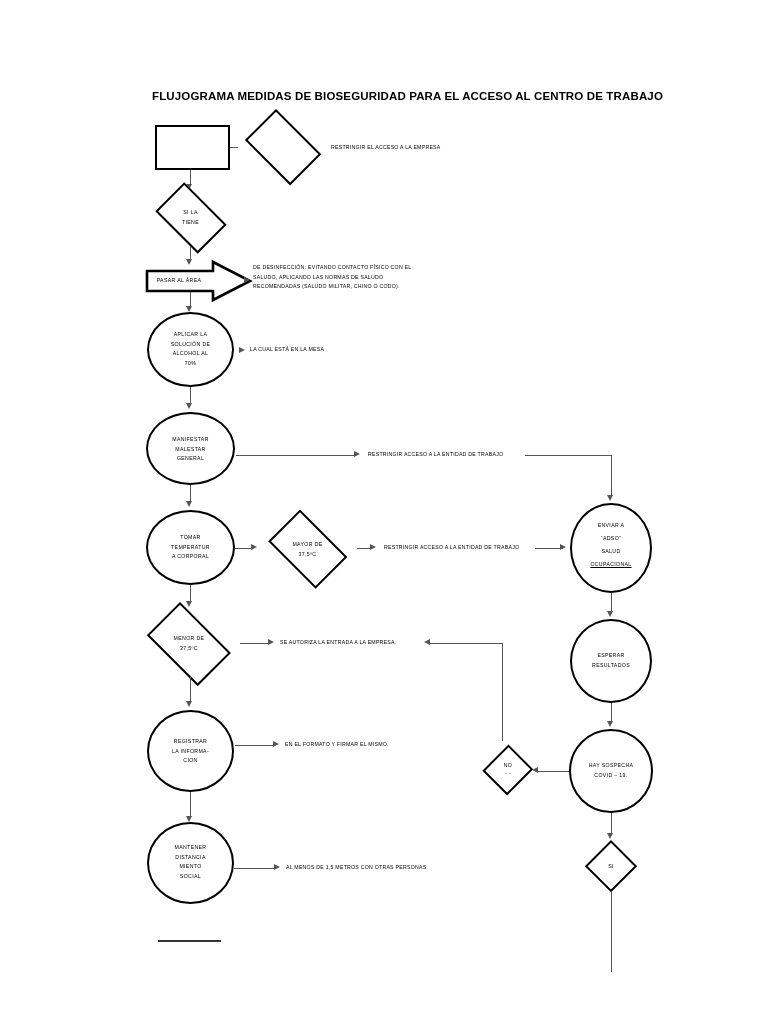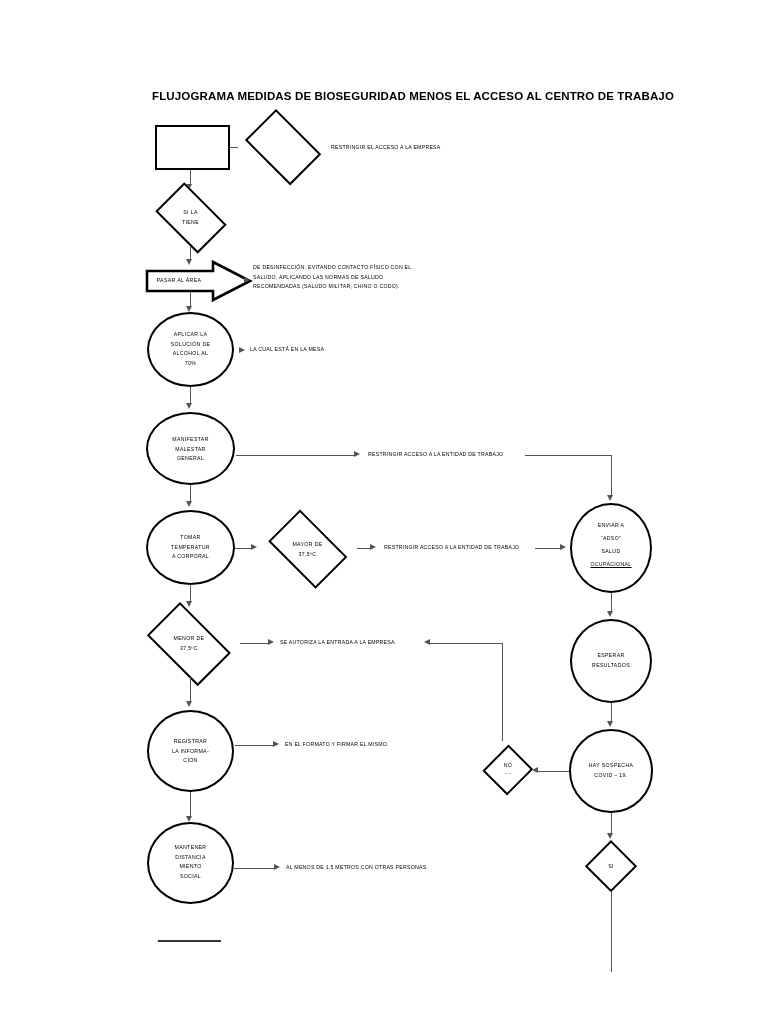--- a/index.html
+++ b/index.html
@@ -116,21 +116,21 @@
     position: absolute;
     height: 0;
     border-top: 2.4px solid #333;
   }
 </style>
 </head>
 <body>
 
 <div id="page">
 
-  <div class="title">FLUJOGRAMA MEDIDAS DE BIOSEGURIDAD MENOS EL ACCESO AL CENTRO DE TRABAJO</div>
+  <div class="title">FLUJOGRAMA MEDIDAS DE BIOSEGURIDAD PARA EL ACCESO AL CENTRO DE TRABAJO</div>
 
   <div class="rect" style="left:155px; top:125px; width:75px; height:45px;"></div>
   <div class="nodetext" style="left:155px; top:140px; width:75px;"></div>
 
   <div class="hline" style="left:230px; top:147px; width:26px;"></div>
   <div class="arrowright" style="left:254px; top:143.4px;"></div>
 
   <div class="diamond" style="left:238px; top:116px; width:90px; height:62px;">
     <div class="inner"></div>
   </div>

